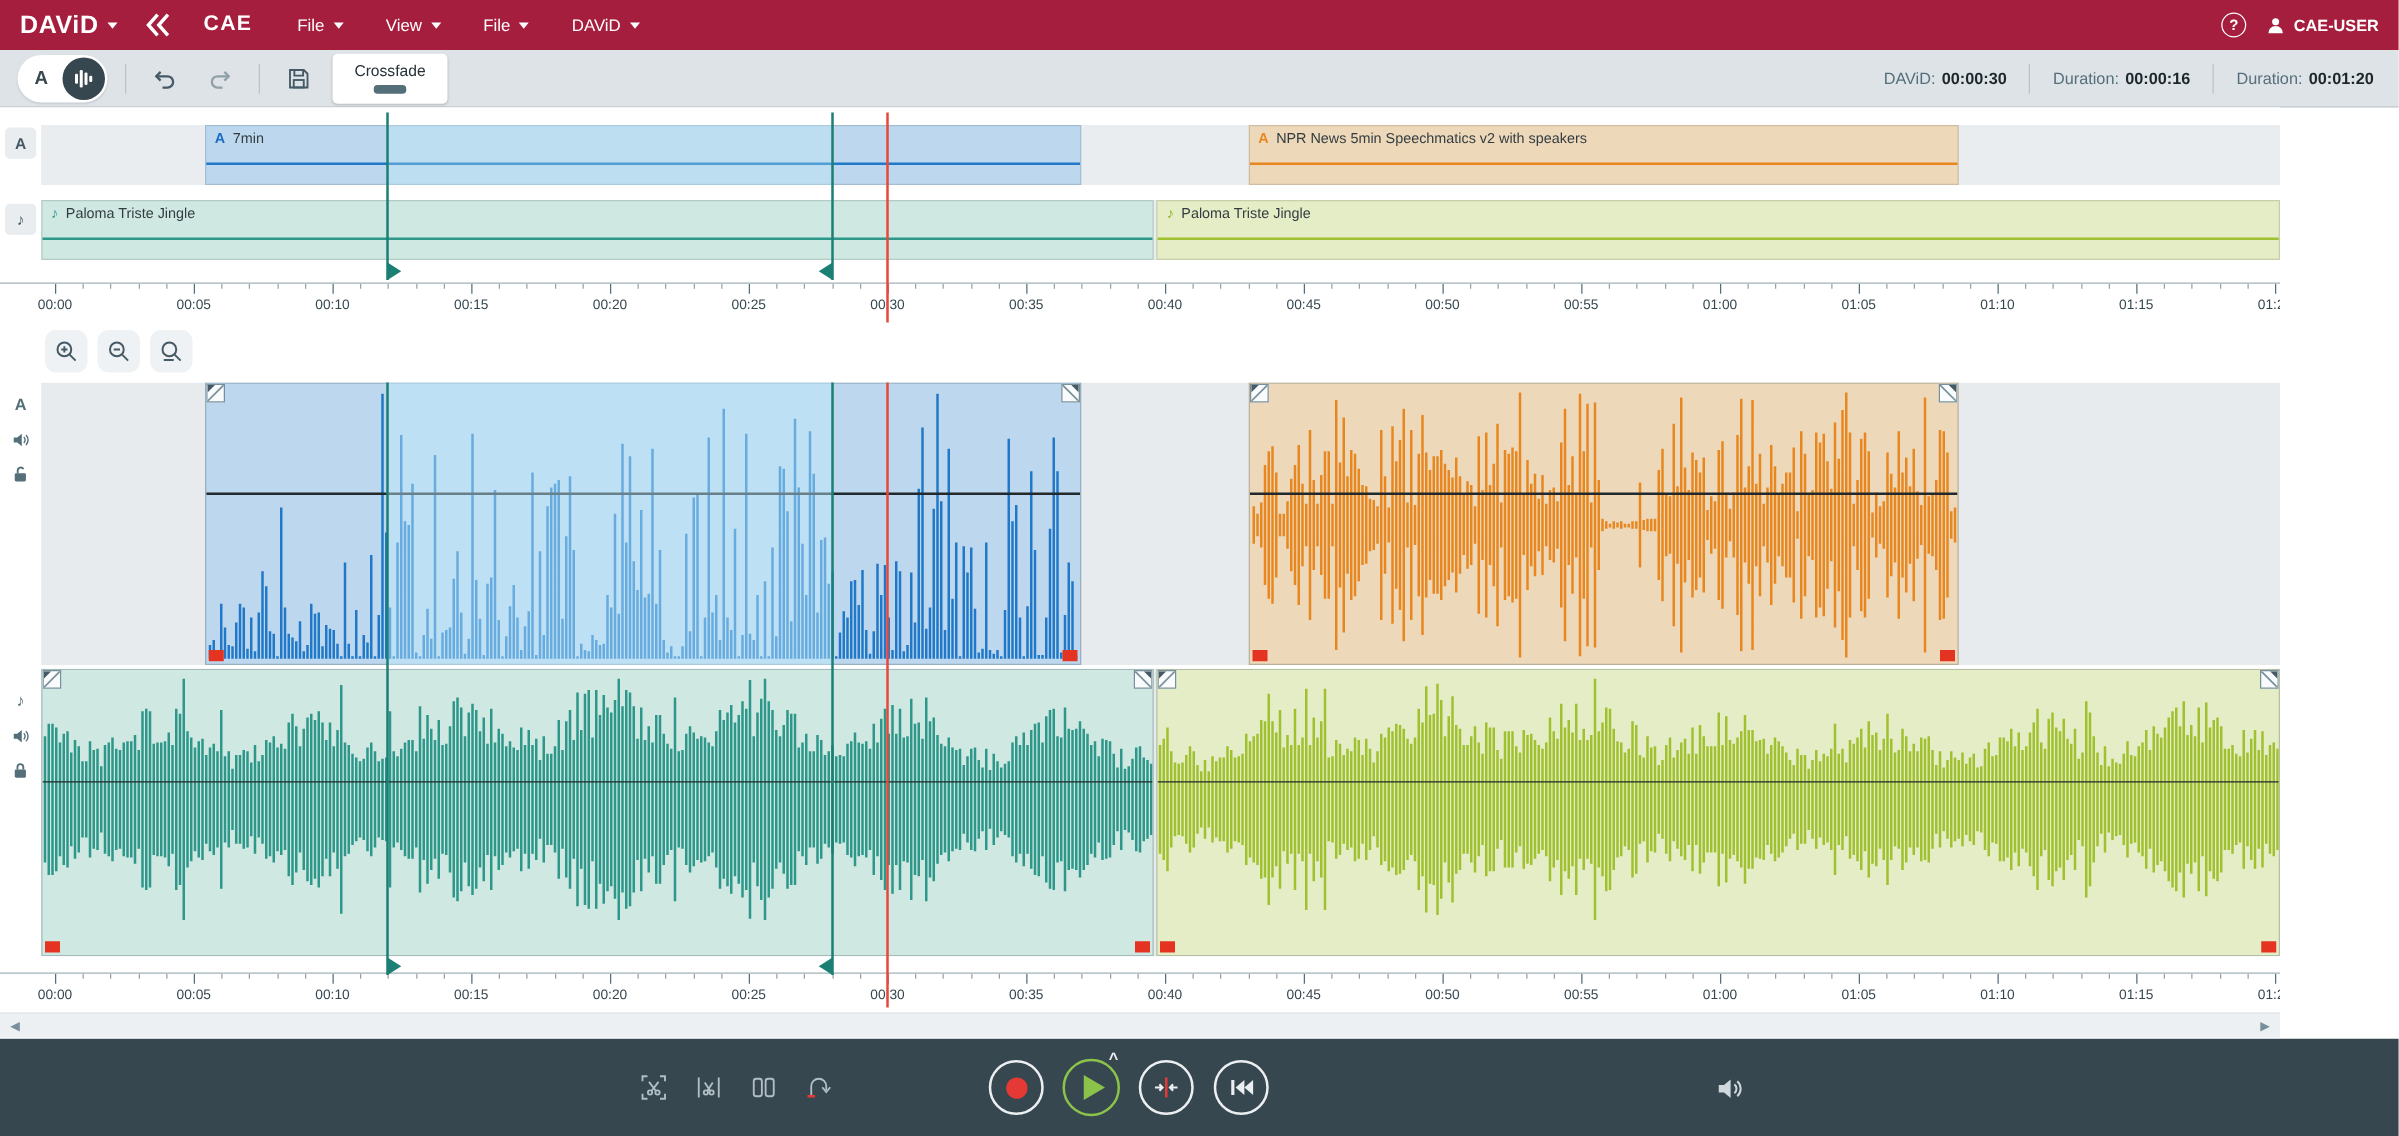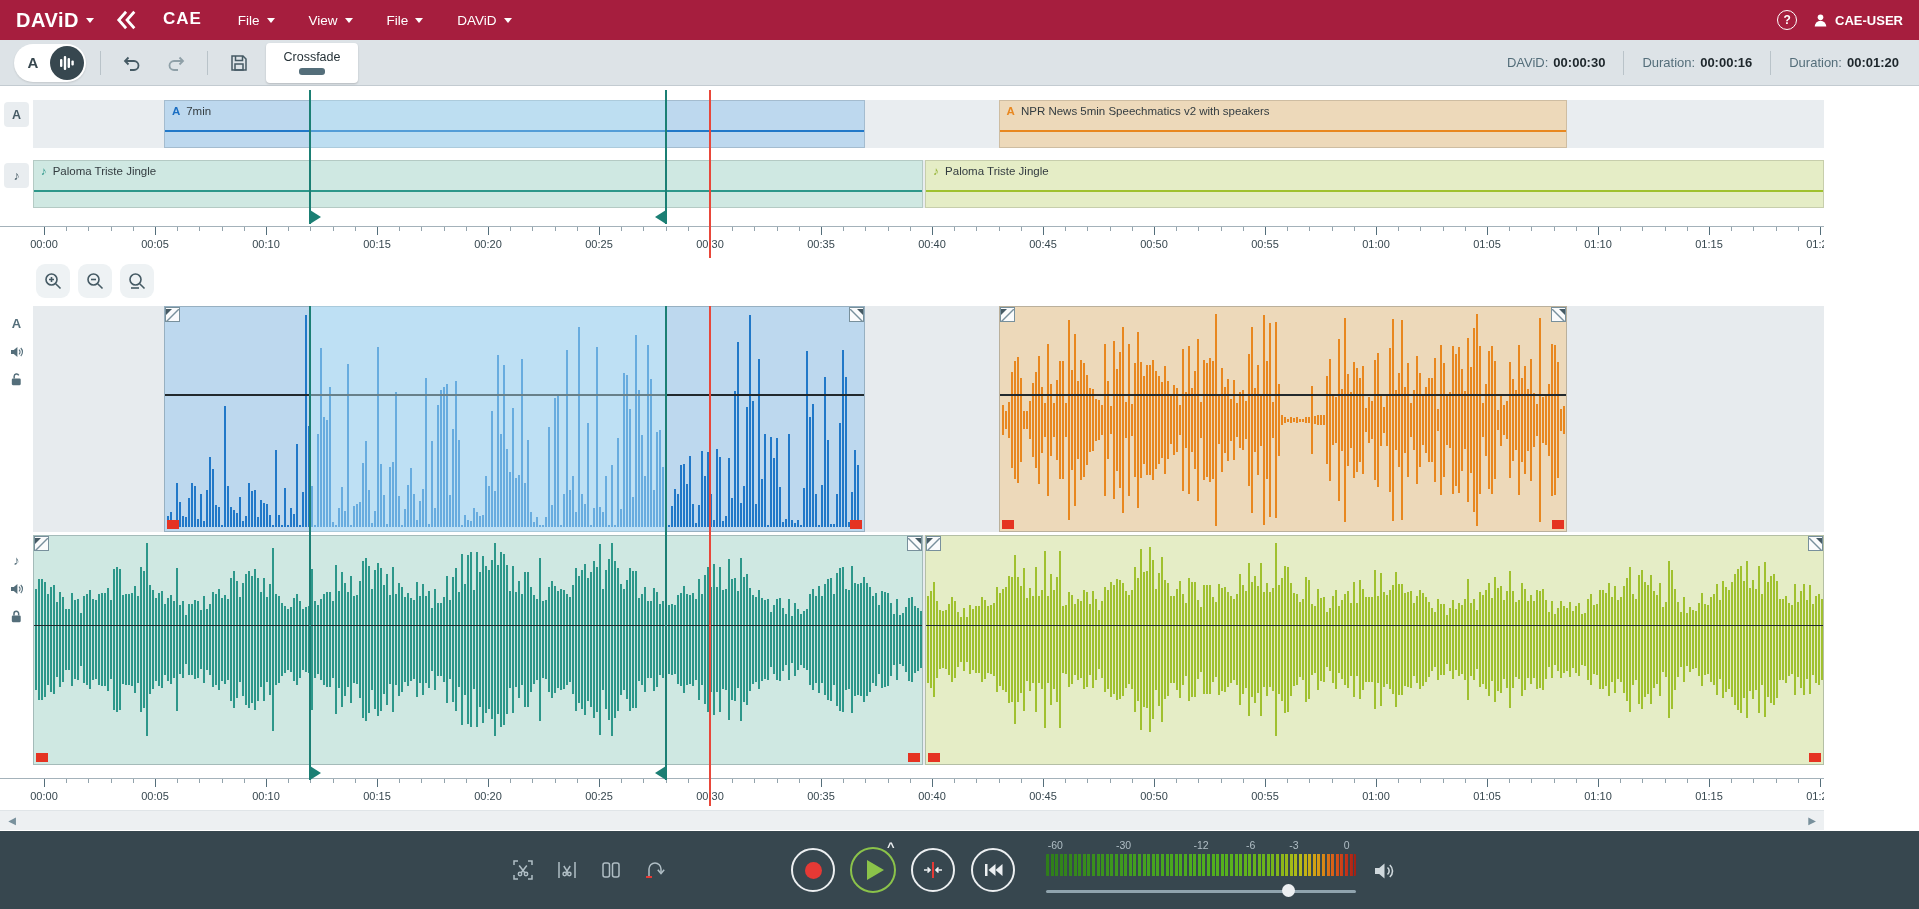--- a/index.html
+++ b/index.html
@@ -644,35 +644,20 @@
         </svg>
     </button>
     <button class="t-btn skip">
       <svg width="22" height="22" viewBox="0 0 22 22" fill="#eceff1">
           <rect x="3" y="5" width="2.5" height="12"></rect>
           <path d="M13.5 5 L6.5 11 L13.5 17 Z"></path>
           <path d="M20.5 5 L13.5 11 L20.5 17 Z"></path>
         </svg>
     </button>
 
-    <div class="meter">
-      <div class="meter-labels" id="meterLabels">
-          <span style="left: 3%;">-60</span>
-          <span style="left: 25%;">-30</span>
-          <span style="left: 50%;">-12</span>
-          <span style="left: 66%;">-6</span>
-          <span style="left: 80%;">-3</span>
-          <span style="left: 97%;">0</span>
-        </div>
-      <div class="meter-bar"></div>
-      <div class="vol-wrap">
-        <div class="vol-track"></div>
-        <div class="vol-knob" id="volKnob" style="left: calc(78% - 6px);"></div>
-      </div>
-    </div>
 
     <button class="spk">
       <svg width="24" height="24" viewBox="0 0 24 24">
           <path d="M3 9 v6 h4.2 l5.3 4.4 V4.6 L7.2 9 Z" fill="currentColor"></path>
           <path d="M15.5 8.5 a4.5 4.5 0 0 1 0 7 M17.8 6 a8 8 0 0 1 0 12" stroke="currentColor" stroke-width="1.6" fill="none"></path>
         </svg>
     </button>
   </footer>
 </div>
 

